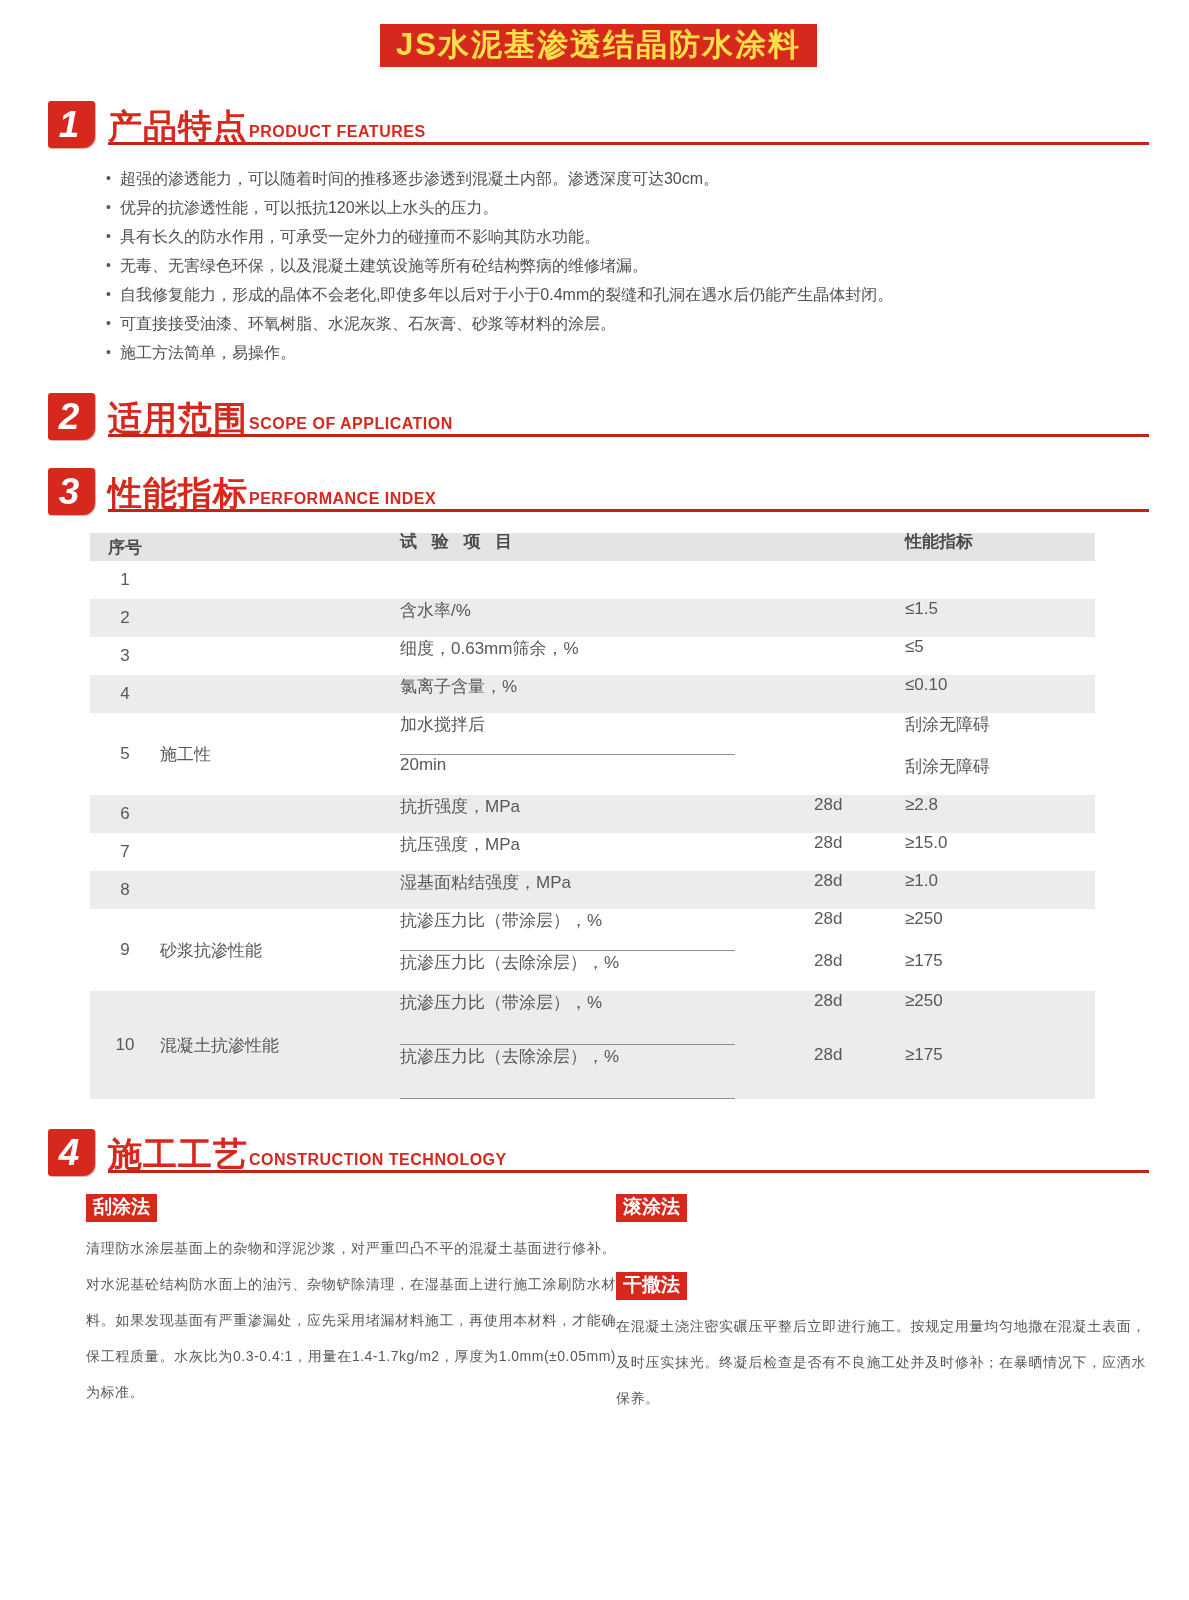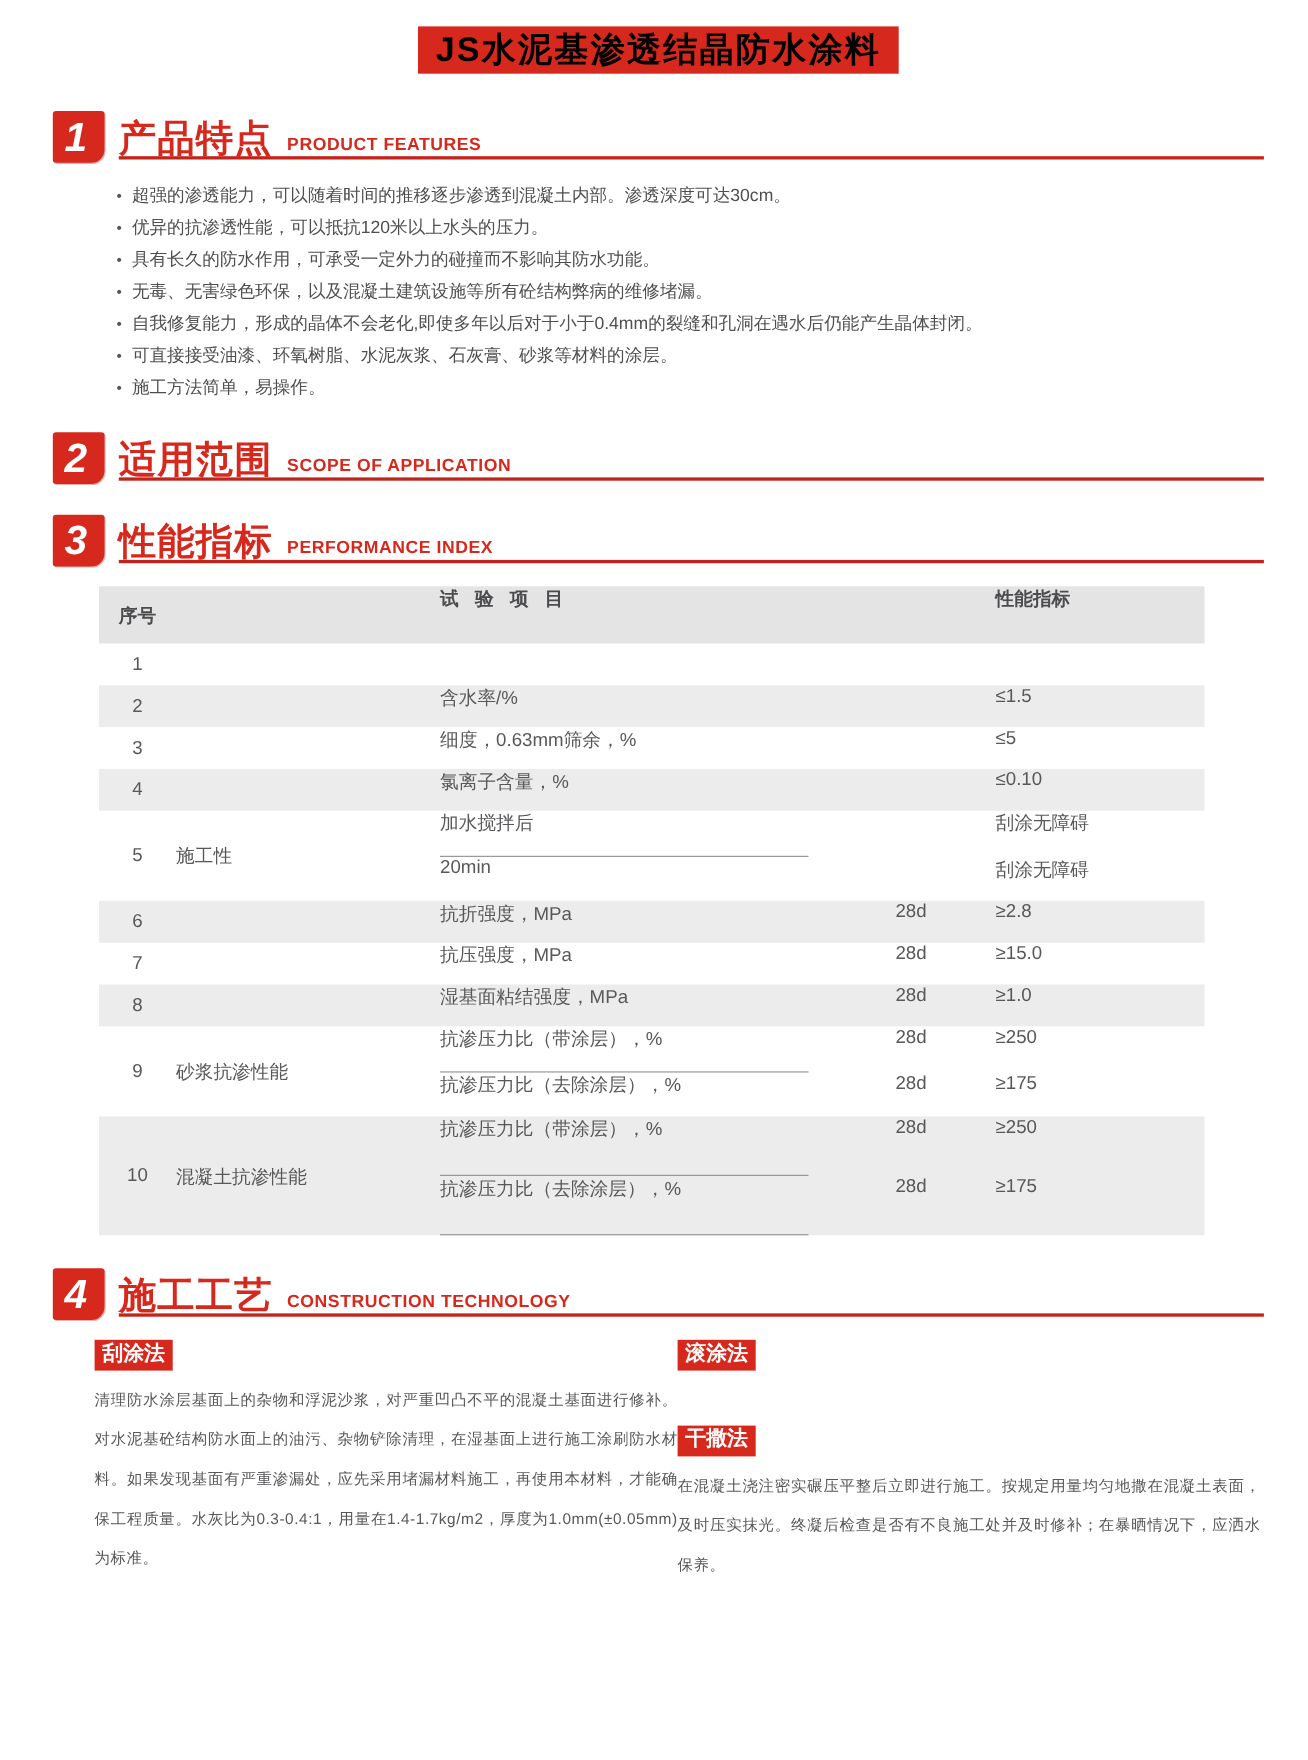--- a/index.html
+++ b/index.html
@@ -19,21 +19,21 @@
     overflow:hidden;
     position:relative;
   }
   .page{padding:24px 40px 0 48px;}
 
   
   .title-band{
     margin:0 auto;
     width:max-content;
     background:var(--red);
-    color:#000000;
+    color:#fde047;
     font-size:31px;
     font-weight:bold;
     letter-spacing:2px;
     padding:5px 16px 7px;
     line-height:1;
   }
 
   
   .sec-head{display:flex;align-items:flex-start;margin-top:34px;}
   .sec-badge{
@@ -41,21 +41,21 @@
     background:var(--red);
     border-radius:3px 3px 12px 3px;
     color:#fff;font-size:37px;font-weight:bold;font-style:italic;
     display:flex;align-items:center;justify-content:center;
     padding-right:5px;
     box-shadow:1px 1px 0 rgba(180,30,20,.35);
   }
   .sec-rule-wrap{
     flex:1;height:44px;margin-left:13px;
     border-bottom:3px solid var(--red-dark);
-    display:flex;align-items:flex-end;gap:13px;
+    display:flex;align-items:flex-end;gap:1px;
   }
   .sec-zh{color:var(--red);font-size:34px;font-weight:bold;line-height:.95;letter-spacing:1px;}
   .sec-en{color:var(--red);font-size:16px;font-weight:bold;letter-spacing:.5px;margin-bottom:1px;}
 
   
   .bullets{margin:16px 0 0 58px;list-style:none;}
   .bullets li{
     font-size:16px;line-height:29px;color:var(--ink);
     display:flex;align-items:flex-start;
   }
@@ -76,21 +76,21 @@
   .t-row.shaded{background:var(--gray-row);}
   .t-row.header{background:var(--gray-head);font-weight:bold;color:#4c4c4f;}
   .c{display:flex;align-items:center;}
   .c.no{flex:0 0 70px;justify-content:center;}
   .c.cat{flex:0 0 235px;}
   .subwrap{flex:1;display:flex;flex-direction:column;justify-content:center;}
   .sub{display:flex;flex:1;align-items:flex-start;min-height:34px;}
   .c.item{flex:0 0 395px;padding-left:5px;}
   .c.age{flex:0 0 110px;padding-left:24px;}
   .c.idx{flex:1;padding-left:5px;}
-  .t-row.header{height:52px;}
+  .t-row.header{height:28px;}
   .t-row.simple{height:38px;}
   .t-row.multi2{height:82px;}
   .t-row.multi3{height:108px;}
   .subdivider{height:1px;background:#8f8f92;width:335px;margin:0 0 0 5px;}
   .lsp{letter-spacing:5px;}
 
   
   .methods{display:flex;margin:18px 0 0 38px;}
   .method-col{width:530px;}
   .method-label{

